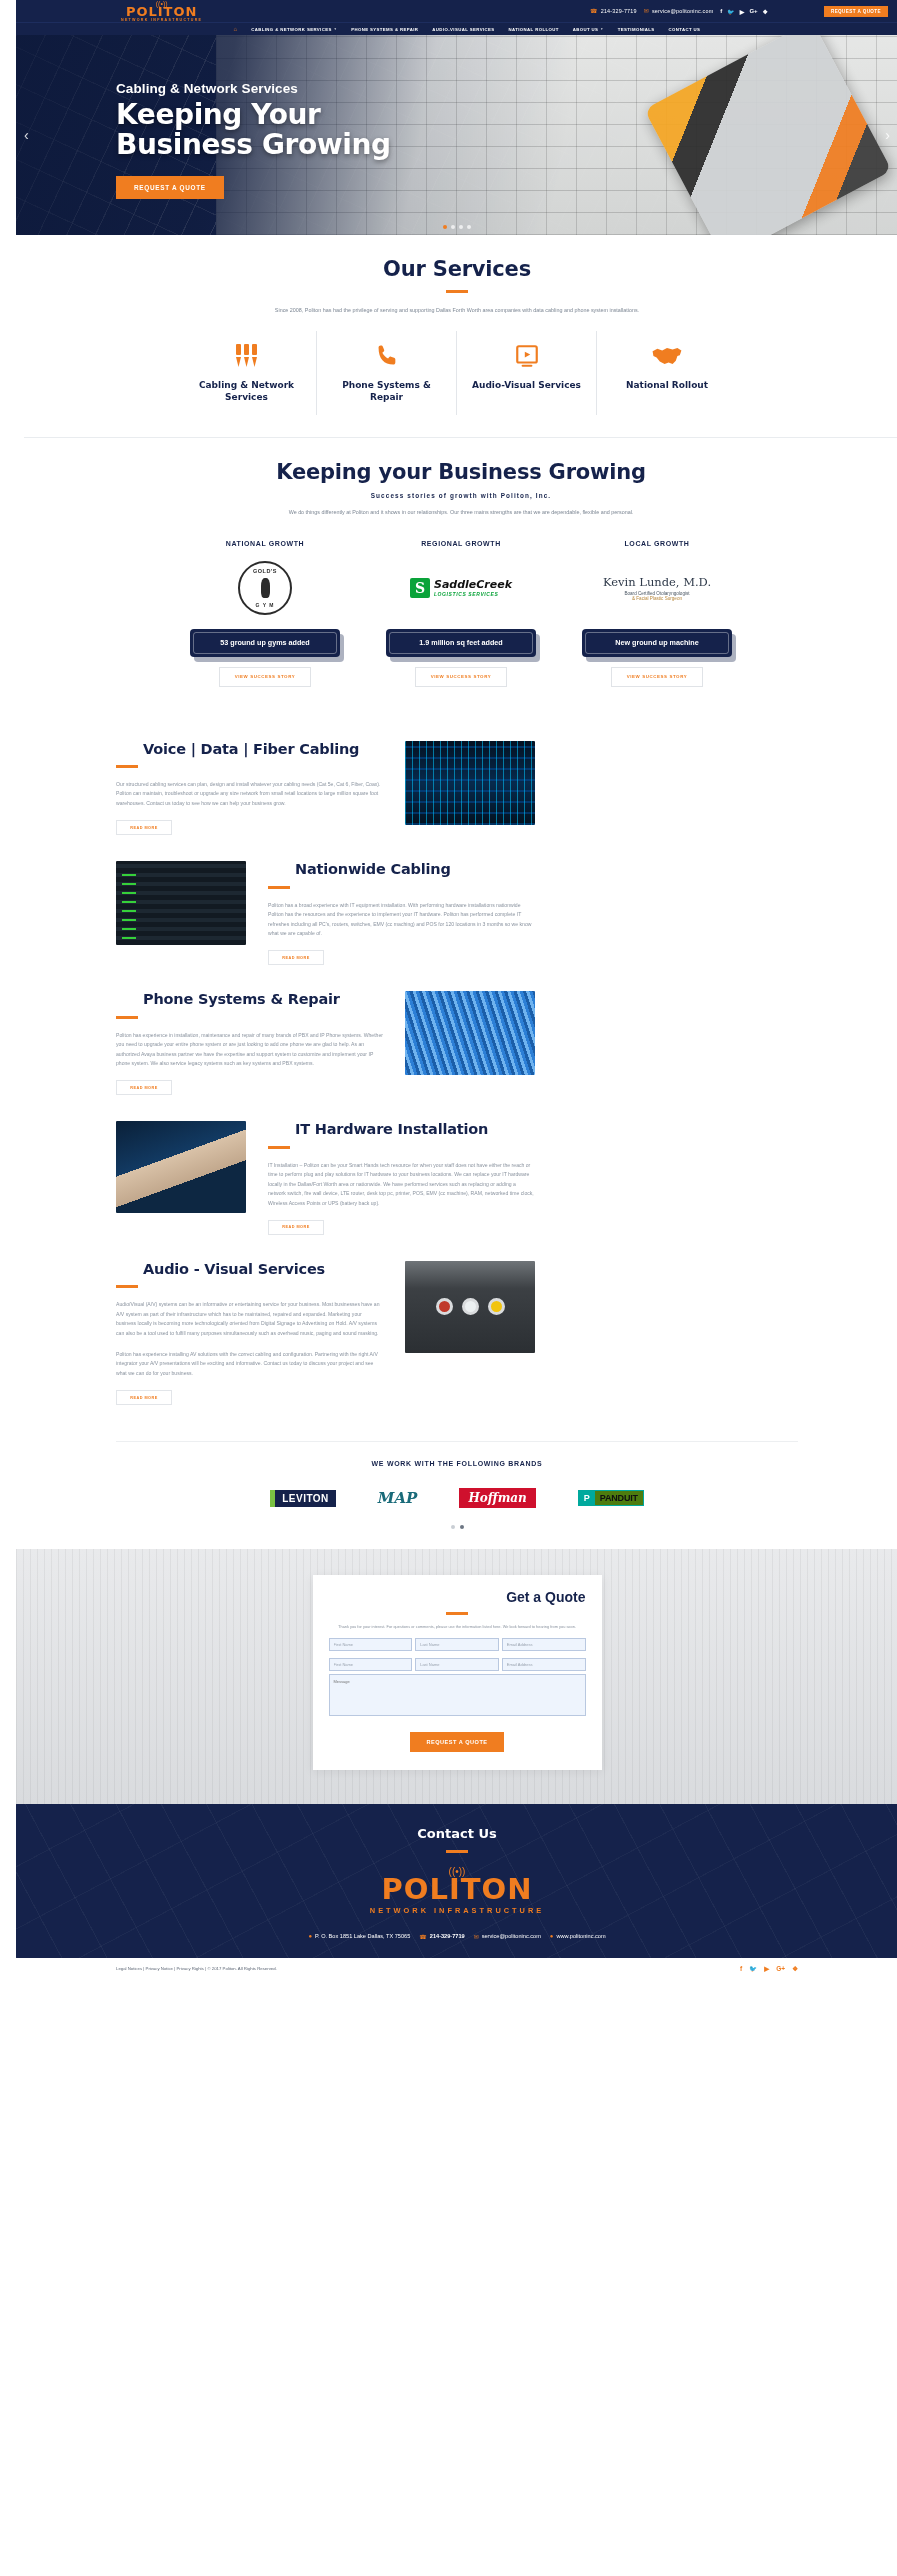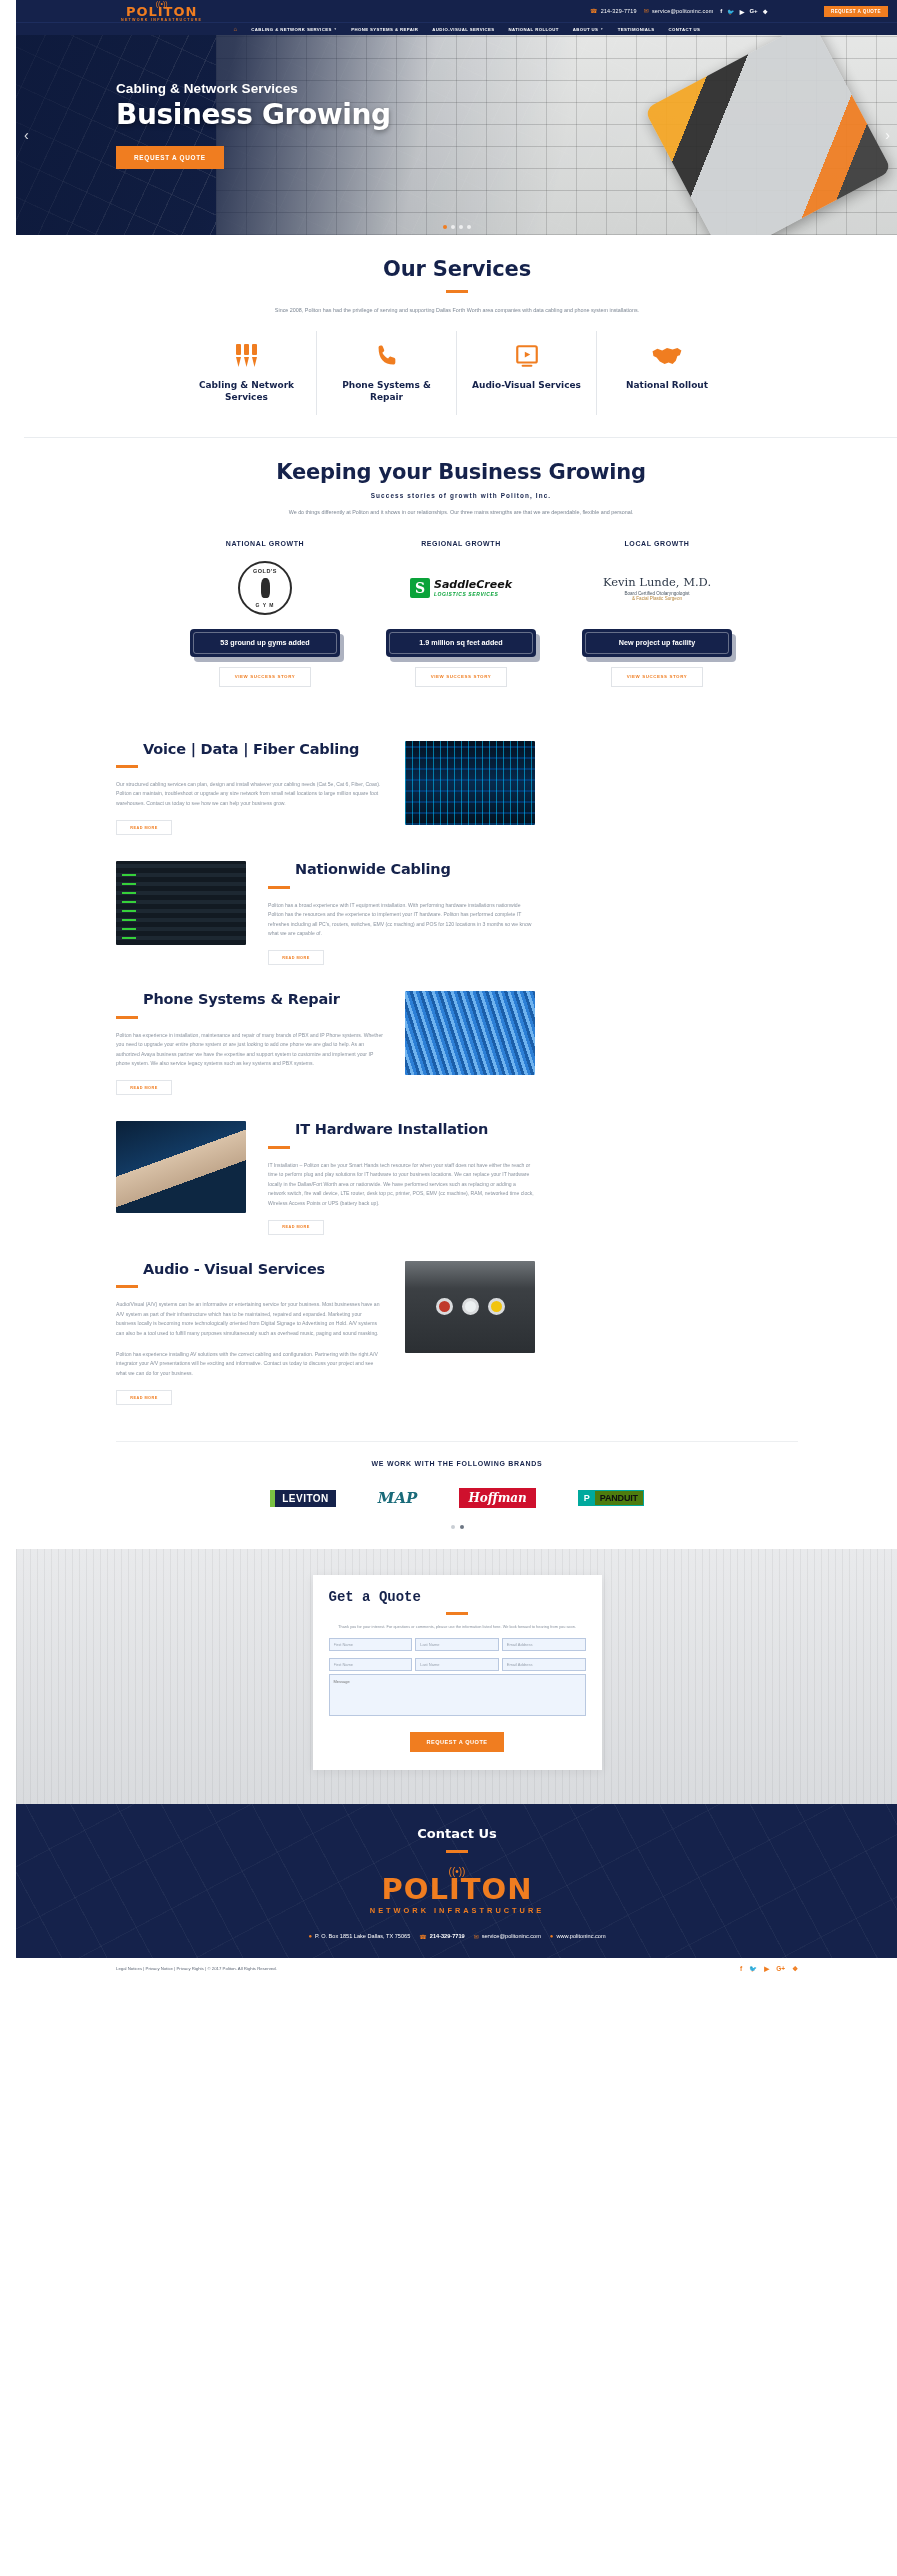--- a/index.html
+++ b/index.html
@@ -269,22 +269,22 @@
     position:relative; padding:26px 0 34px; margin-top:10px;
     background:
       repeating-linear-gradient(90deg, rgba(0,0,0,.05) 0 1px, transparent 1px 7px),
       linear-gradient(180deg,#e9eaec,#d9dbde);
   }
   .quote-card {
     width:289px; margin:0 auto; background:#ffffff; padding:14px 16px 18px;
     box-shadow:0 2px 10px rgba(0,0,0,.07);
   }
   .quote-title {
-    text-align:left; color:#15224b; font-size:14px; font-weight:bold;
-    font-family:Liberation Mono, monospace;
+    text-align:right; color:#15224b; font-size:14px; font-weight:bold;
+    font-family:Liberation Sans, sans-serif;
   }
   .quote-note { text-align:center; color:#8a939f; font-size:3.9px; margin-top:9px; line-height:1.6; }
   .form-row { display:flex; gap:3px; margin-top:7px; }
   .fld {
     flex:1; height:13px; border:1px solid #b9c8e0; background:#eef4fd; padding:0 4px;
     font-size:4px; color:#8a939f; font-family:"Liberation Sans", sans-serif;
   }
   .fld::placeholder { color:#9aa3af; }
   .msg {
     width:100%; height:42px; margin-top:3px; border:1px solid #b9c8e0; background:#eef4fd;
@@ -387,20 +387,21 @@
   </div>
 
   <div class="hero">
     <div class="hero-img"></div>
     <div class="hero-blueprint"></div>
     <div class="hero-tool"></div>
     <div class="hero-overlay"></div>
     <div class="hero-inner">
       <div class="hero-kicker">Cabling &amp; Network Services</div>
       <div class="hero-title">
+        <div>Keeping Your</div>
         <div>Business Growing</div>
       </div>
       <button class="hero-btn">REQUEST A QUOTE</button>
     </div>
     <div class="hero-arrow left">‹</div>
     <div class="hero-arrow right">›</div>
     <div class="hero-dots">
       <i class="active"></i>
       <i></i>
       <i></i>
@@ -504,21 +505,21 @@
       <div class="growth-col">
         <div class="growth-cat">LOCAL GROWTH</div>
         <div class="growth-logo">
           <div class="kevin">
             <div class="kevin-name">Kevin Lunde, M.D.</div>
             <div class="kevin-l1">Board Certified Otolaryngologist</div>
             <div class="kevin-l2">&amp; Facial Plastic Surgeon</div>
           </div>
         </div>
         <div class="plaque">
-          <span>New project up facility</span>
+          <span>New ground up machine</span>
         </div>
         <div class="story-btn">
           <span>VIEW SUCCESS STORY</span>
         </div>
       </div>
 
     </div>
   </div>
 
 

